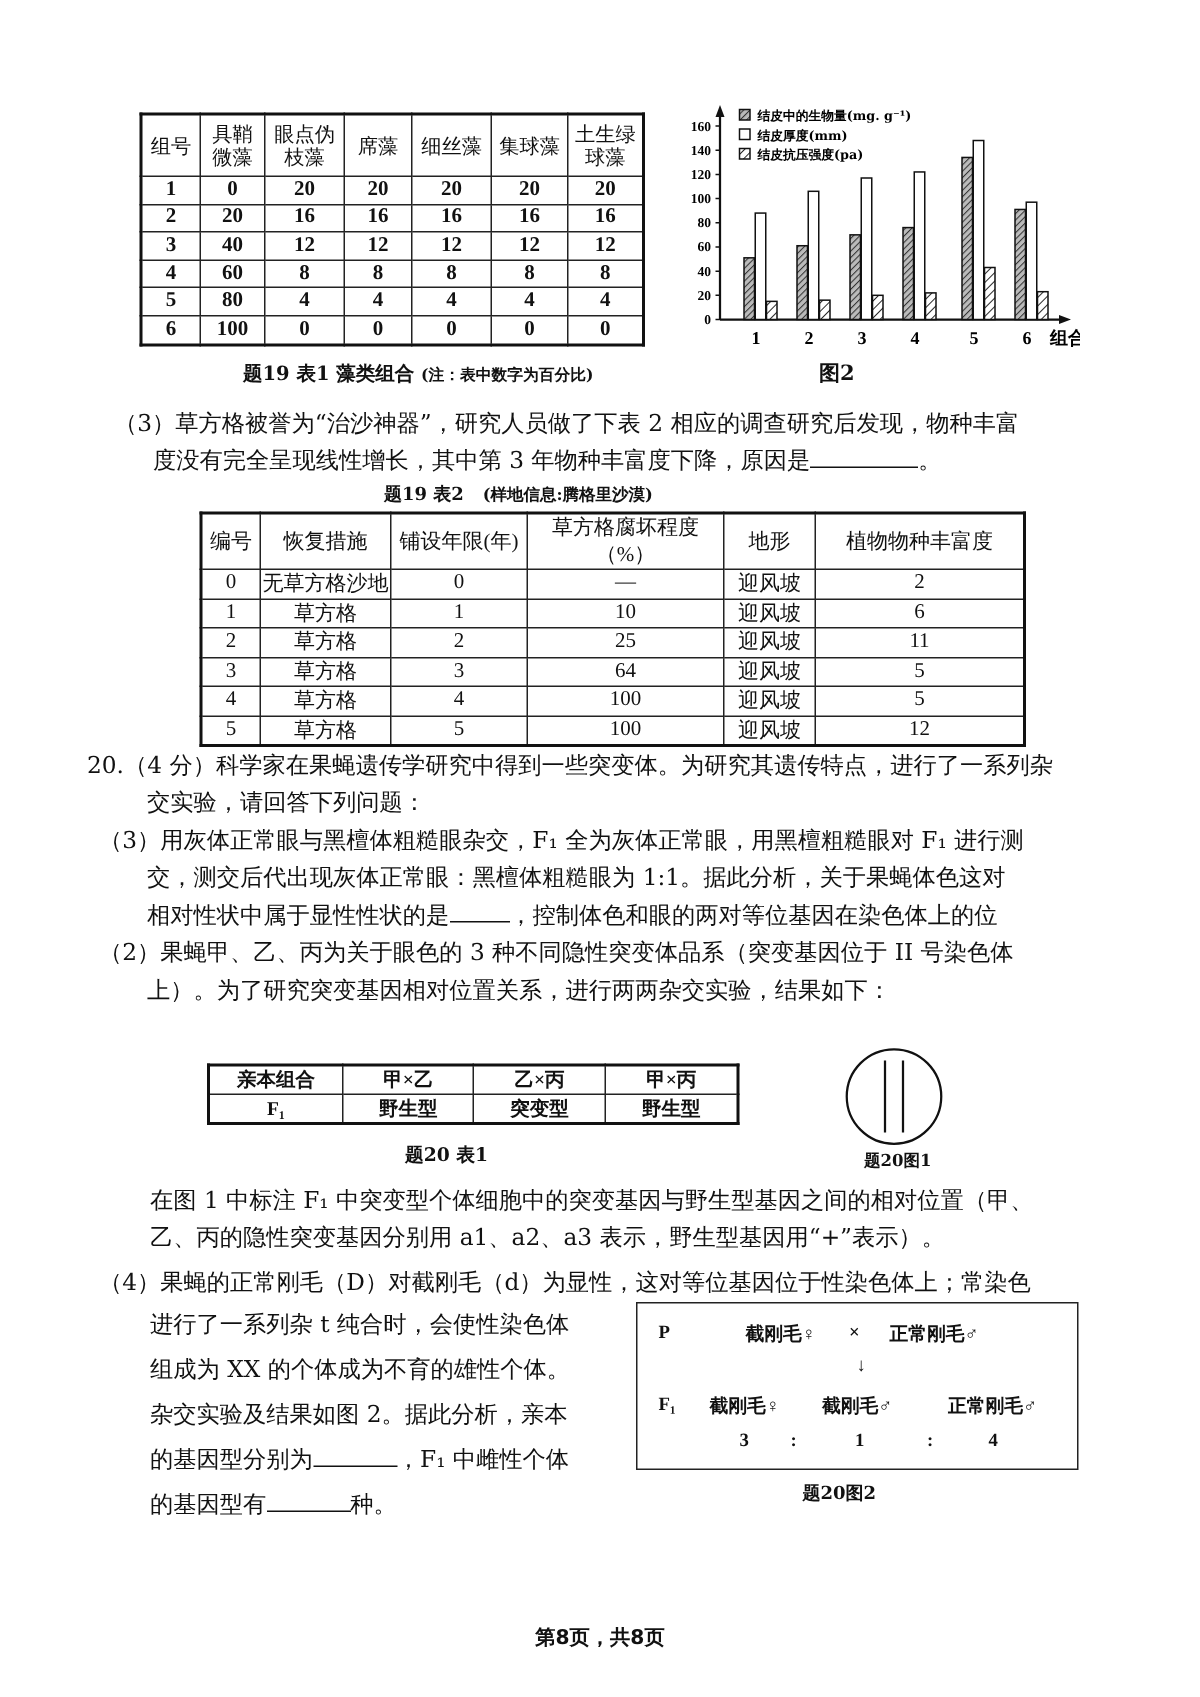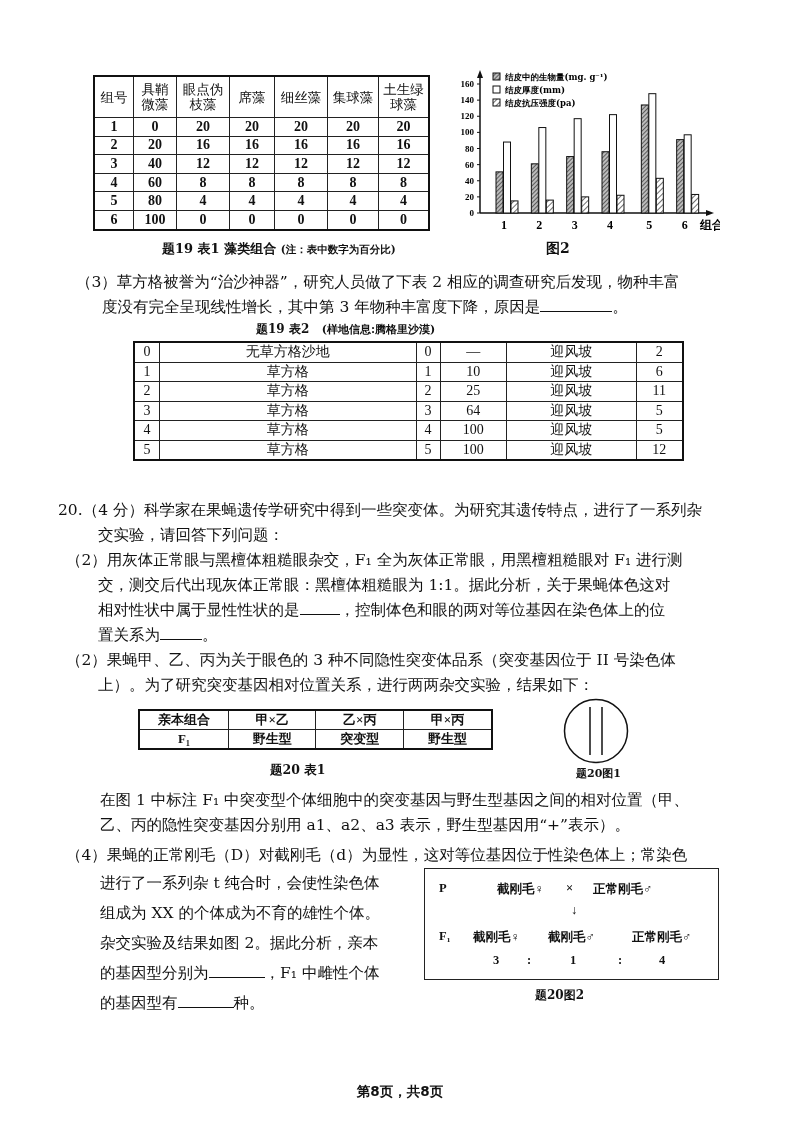--- a/index.html
+++ b/index.html
@@ -199,20 +199,28 @@
   <p class="l1">（3）草方格被誉为“治沙神器”，研究人员做了下表 2 相应的调查研究后发现，物种丰富</p>
   <p class="l2"><span>度没有完全呈现线性增长，其中第 3 年物种丰富度下降，原因是</span><span class="blank" style="width:72px"></span><span>。</span></p>
 </div>
 <div class="abs" id="cap-t2">
   <span>题19 表2</span>&nbsp;&nbsp;
   <span style="font-size:11px">(样地信息:腾格里沙漠)</span>
 </div>
 
 <table class="t abs" id="tbl2">
   <tbody>
+      <tr>
+    <td style="width:38px">编号</td>
+    <td style="width:86px">恢复措施</td>
+    <td style="width:90px">铺设年限(年)</td>
+    <td style="width:130px">草方格腐坏程度（%）</td>
+    <td style="width:60px">地形</td>
+    <td>植物物种丰富度</td>
+  </tr>
   <tr>
         <td>0</td>
         <td>无草方格沙地</td>
         <td>0</td>
         <td>—</td>
         <td>迎风坡</td>
         <td>2</td>
       </tr>
   <tr>
         <td>1</td>
@@ -253,24 +261,23 @@
         <td>100</td>
         <td>迎风坡</td>
         <td>12</td>
       </tr>
 </tbody>
   </table>
 
 <div class="abs para" id="q20">
   <p class="ind1" style="margin:0">20.（4 分）科学家在果蝇遗传学研究中得到一些突变体。为研究其遗传特点，进行了一系列杂</p>
   <p class="ind2" style="margin:0 0 0 40px">交实验，请回答下列问题：</p>
-  <p style="margin:0 0 0 8px">（2）用灰体正常眼与黑檀体粗糙眼杂交，F₁ 全为灰体正常眼，用黑檀粗糙眼对 F₁ 进行测</p>
+  <p style="margin:0 0 0 8px">（3）用灰体正常眼与黑檀体粗糙眼杂交，F₁ 全为灰体正常眼，用黑檀粗糙眼对 F₁ 进行测</p>
   <p style="margin:0 0 0 40px">交，测交后代出现灰体正常眼：黑檀体粗糙眼为 1:1。据此分析，关于果蝇体色这对</p>
   <p style="margin:0 0 0 40px"><span>相对性状中属于显性性状的是</span><span class="blank" style="width:40px"></span><span>，控制体色和眼的两对等位基因在染色体上的位</span></p>
-  <p style="margin:0 0 0 40px"><span>置关系为</span><span class="blank" style="width:42px"></span><span>。</span></p>
   <p style="margin:0 0 0 8px">（2）果蝇甲、乙、丙为关于眼色的 3 种不同隐性突变体品系（突变基因位于 II 号染色体</p>
   <p style="margin:0 0 0 40px">上）。为了研究突变基因相对位置关系，进行两两杂交实验，结果如下：</p>
 </div>
 
 <table class="t abs" id="tbl3">
   <tbody>
       <tr>
     <td style="width:88px">亲本组合</td>
     <td>甲×乙</td>
     <td>乙×丙</td>

